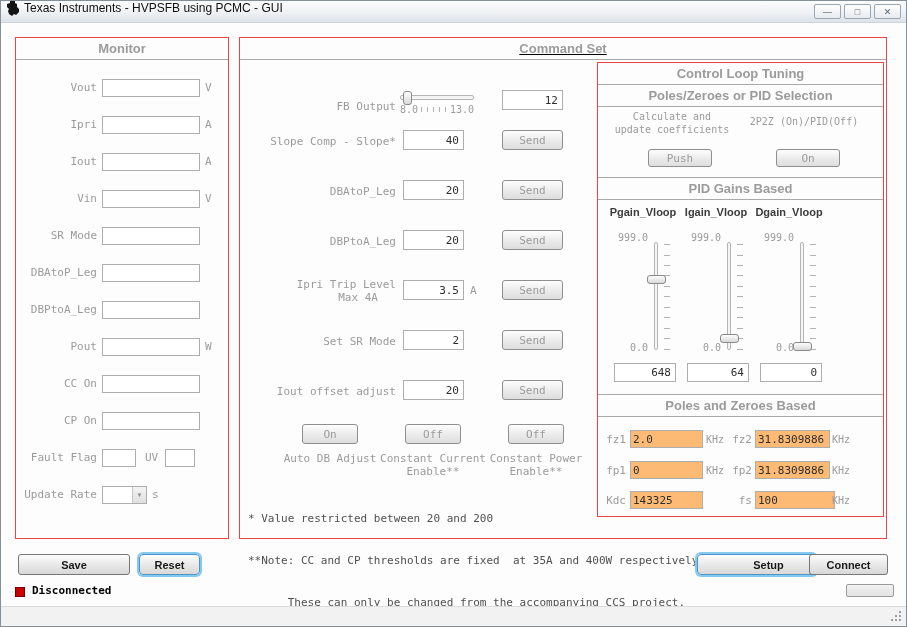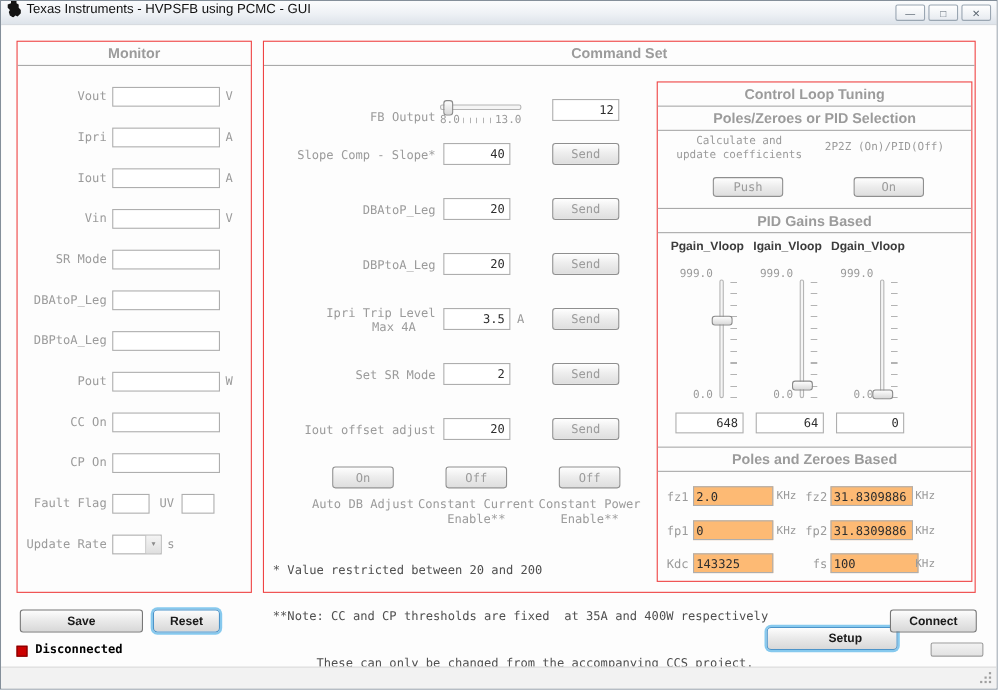--- a/index.html
+++ b/index.html
@@ -38,21 +38,21 @@
   .mon-input.small1 { width:34px; }
   .mon-input.small2 { width:30px; margin-left:7px; }
   .uv-label { margin-left:9px; font-size:11px; color:#9b9b9b; }
   .mon-unit { margin-left:5px; font-size:11px; color:#9b9b9b; }
   .combo { position:relative; width:45px; height:18px; border:1px solid #aeaeae; background:#fff; }
   .combo-arrow { position:absolute; right:0; top:0; bottom:0; width:14px; border-left:1px solid #c6c6c6;
      background:linear-gradient(#f4f4f4,#dfdfdf); color:#8a8a8a; font-size:6px;
      display:flex; align-items:center; justify-content:center; }
 
   
-  .command { left:238px; top:14px; width:648px; height:502px; }
+  .command { left:238px; top:14px; width:648px; height:502px;text-decoration:underline; }
   .cmd-row { position:absolute; left:0; width:335px; height:22px; }
   .cmd-row > * { position:absolute; }
   .cmd-label { left:0; width:156px; top:50%; transform:translateY(-50%); text-align:right; font-size:11px; color:#9b9b9b; line-height:13px; }
   .cmd-input { left:163px; top:0; width:61px; height:20px; border:1px solid #aeaeae; background:#fff;
      font-family:"DejaVu Sans Mono",monospace; font-size:11px; color:#2e2e2e; text-align:right; padding:0 4px; }
   .cmd-unit { left:230px; top:4px; font-size:11px; color:#9b9b9b; }
   .btn { border:1px solid #8f8f8f; border-radius:3px; background:linear-gradient(#fefefe,#ececec 50%,#dedede);
      font-size:11px; color:#9b9b9b; cursor:default; display:flex; align-items:center; justify-content:center; }
   .send-btn { left:262px; top:0; width:61px; height:20px; }
 
@@ -61,21 +61,21 @@
   .fb-thumb { position:absolute; top:-5px; left:2px; width:9px; height:14px; background:linear-gradient(#fdfdfd,#d9d9d9);
      border:1px solid #8a8a8a; border-radius:3px; }
   .fb-scale { display:flex; align-items:center; margin-top:4px; font-size:10px; color:#9b9b9b; }
   .fb-ticks { flex:1; height:5px; margin:0 3px; background:repeating-linear-gradient(to right,#b3b3b3 0 1px,transparent 1px 6px); }
 
   .toggle-btn { position:absolute; width:56px; height:20px; }
   .tog-label { position:absolute; width:112px; text-align:center; font-size:11px; color:#9b9b9b; line-height:13px; }
   .notes { position:absolute; left:8px; top:446px; font-size:11px; color:#4f4f4f; line-height:14px; white-space:pre; }
 
   
-  .clt { left:357px; top:24px; width:287px; height:455px;margin-top:12px; }
+  .clt { left:357px; top:24px; width:287px; height:455px; }
   .sel-body { height:71px; border-bottom:1px solid #a9a9a9; position:relative; }
   .sel-calc { position:absolute; left:8px; top:3px; width:132px; text-align:center; font-size:10px; color:#9b9b9b; line-height:13px; }
   .sel-mode { position:absolute; left:132px; top:9px; width:148px; text-align:center; font-size:10px; color:#9b9b9b; }
   .sel-btn { position:absolute; top:42px; width:64px; height:18px; }
 
   .pid-body { height:195px; border-bottom:1px solid #a9a9a9; position:relative; }
   .pid-col { position:absolute; top:0; width:74px; height:195px; }
   .pid-header { position:absolute; top:6px; left:50%; transform:translateX(-50%); white-space:nowrap;
      font-weight:bold; font-size:11px; color:#3c3c3c; }
   .pid-max { position:absolute; top:32px; left:0; width:42px; text-align:right; font-size:10px; color:#9b9b9b; }
@@ -331,21 +331,21 @@
           <span class="pz-unit" style="left:108px;top:78px;"></span>
           <span class="pz-label" style="left:130px;top:77px;width:24px;">fs</span>
           <input class="pz-input" style="left: 157px; top: 74px; width: 80px;" readonly="" value="100">
           <span class="pz-unit" style="left:234px;top:78px;">KHz</span>
         </div>
       </div>
     </div>
 
     <button class="footer-btn" style="left:17px;top:531px;width:112px;">Save</button>
     <button class="footer-btn focus-ring" style="left:138px;top:531px;width:61px;">Reset</button>
-    <button class="footer-btn focus-ring" style="left:696px;top:547px;width:119px;padding-left:24px;">Setup</button>
+    <button class="footer-btn focus-ring" style="left:696px;top:531px;width:119px;padding-left:24px;">Setup</button>
     <button class="footer-btn" style="left:808px;top:531px;width:79px;">Connect</button>
 
     <div class="status-led"></div>
     <span class="status-text">Disconnected</span>
     <div class="mini-progress"></div>
   </div>
 
   <div class="statusbar">
     <div class="grip-dot"></div>
   </div>

